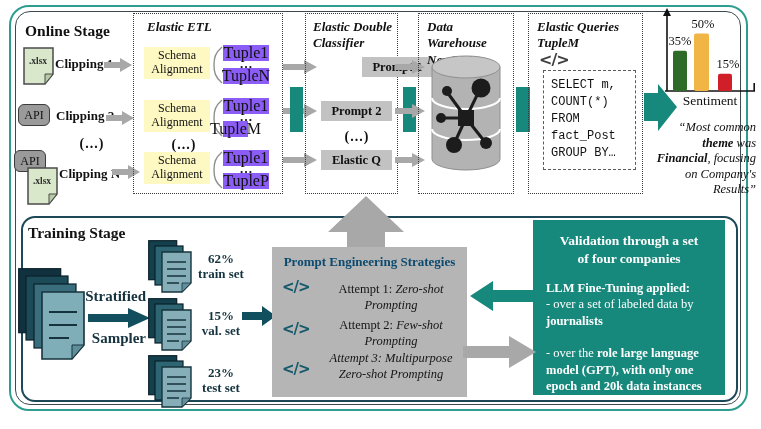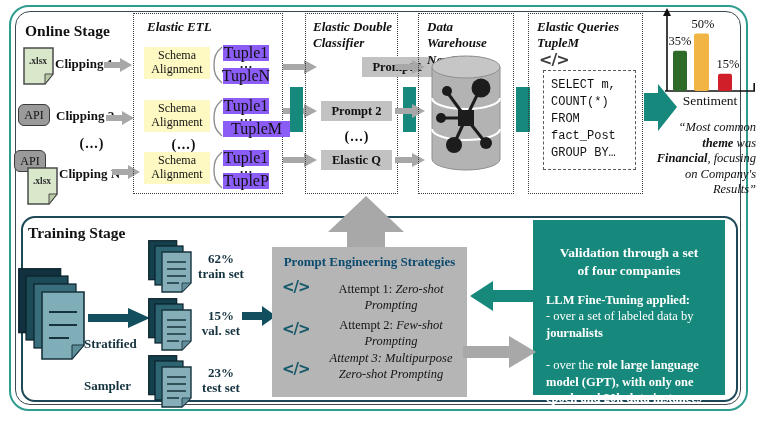--- a/index.html
+++ b/index.html
@@ -22,21 +22,21 @@
   .ellip{font-weight:bold;font-size:14px;letter-spacing:1px;}
   .api-box{background:#9A9A9A;border:1.6px solid #3C3C3C;border-radius:6px;font-size:12px;}
   .code-icon{font-family:"DejaVu Sans",sans-serif;font-weight:bold;font-size:16px;
              letter-spacing:-1px;color:#3F3F3F;}
   .code-icon.teal{color:#14596B;font-size:15px;}
   .codebox{border:1.4px dashed #5A5A5A;font-family:"Liberation Mono",monospace;
            font-size:12px;line-height:17px;padding:6px 0 0 7px;color:#111;background:#fff;}
   .quote{font-style:italic;font-size:12.5px;line-height:1.24;text-align:right;}
   .axis-label{font-size:13.5px;text-align:center;}
   .split-lbl{font-weight:bold;font-size:13px;line-height:1.18;color:#14333F;text-align:center;}
-  .sampler-lbl{font-weight:bold;font-size:13px;color:#14333F;text-align:left;margin-top:48px;}
+  .sampler-lbl{font-weight:bold;font-size:15px;color:#14333F;text-align:right;}
   .strat-box{background:#B5B5B5;}
   .strat-title{font-weight:bold;font-size:13px;color:#0c4a6e;text-align:center;}
   .attempt{font-size:12.5px;line-height:1.28;text-align:center;color:#151515;}
   .vbox{background:#17897C;color:#fff;}
   .vtitle{font-weight:bold;font-size:13.5px;line-height:1.32;text-align:center;}
   .vbody{font-size:12.5px;line-height:1.34;}
   svg{display:block;}
   svg text{font-family:"Liberation Serif",serif;}
 </style>
 </head>
@@ -99,21 +99,21 @@
   <svg class="abs" style="left:211px;top:151px;" width="12" height="38">
       <path d="M11,1 C4,7 3,12 3,19 C3,26 4,31 11,37" fill="none" stroke="#8F8F8F" stroke-width="1.4"></path>
     </svg>
 
   <div class="abs tuple ctr" style="left:223px;top:45px;width:46px;height:16px;">Tuple1</div>
   <div class="abs dots ctr" style="left:223px;top:59px;width:46px;height:10px;">…</div>
   <div class="abs tuple ctr" style="left:223px;top:68px;width:46px;height:16px;">TupleN</div>
 
   <div class="abs tuple ctr" style="left:223px;top:98px;width:46px;height:16px;">Tuple1</div>
   <div class="abs dots ctr" style="left:223px;top:112px;width:46px;height:10px;">…</div>
-  <div class="abs tuple ctr" style="left:223px;top:121px;width:67px;height:16px;">TupleM</div>
+  <div class="abs tuple ctr" style="left:223px;top:121px;width:25px;height:16px;">TupleM</div>
 
   <div class="abs tuple ctr" style="left:223px;top:150px;width:46px;height:16px;">Tuple1</div>
   <div class="abs dots ctr" style="left:223px;top:164px;width:46px;height:10px;">…</div>
   <div class="abs tuple ctr" style="left:223px;top:173px;width:46px;height:16px;">TupleP</div>
 
   <div class="abs ellip ctr" style="left:164px;top:137px;width:40px;height:16px;">(...)</div>
 
   <svg class="abs" style="left:283px;top:60px;" width="34" height="14">
       <polygon points="0,4 21,4 21,0 34,7 21,14 21,10 0,10" fill="#A8A8A8"></polygon>
     </svg>
@@ -300,21 +300,21 @@
       <div><span style="font-style: italic;">Prompting</span></div>
     </div>
     <div class="abs code-icon teal" style="left:10px;top:113px;">&lt;/&gt;</div>
     <div class="abs attempt" style="left:48px;top:103px;width:142px;">
       <div><span style="font-style: italic;">Attempt 3: Multipurpose</span></div>
       <div><span style="font-style: italic;">Zero-shot Prompting</span></div>
     </div>
   </div>
 
   <div class="abs vbox" style="left:533px;top:220px;width:192px;height:175px;">
-    <div class="vtitle" style="margin-top:24px;">
+    <div class="vtitle" style="margin-top:12px;">
       <div>Validation through a set</div>
       <div>of four companies</div>
     </div>
     <div class="vbody" style="margin:12px 12px 0 13px;">
       <div><span style="font-weight: bold;">LLM Fine-Tuning applied:</span></div>
       <div><span>- over a set of labeled data by </span><span style="font-weight: bold;">journalists</span></div>
       <div style="margin-top:15px;"><span>- over the </span><span style="font-weight: bold;">role large language model (GPT), with only one epoch and 20k data instances</span></div>
     </div>
   </div>
 

